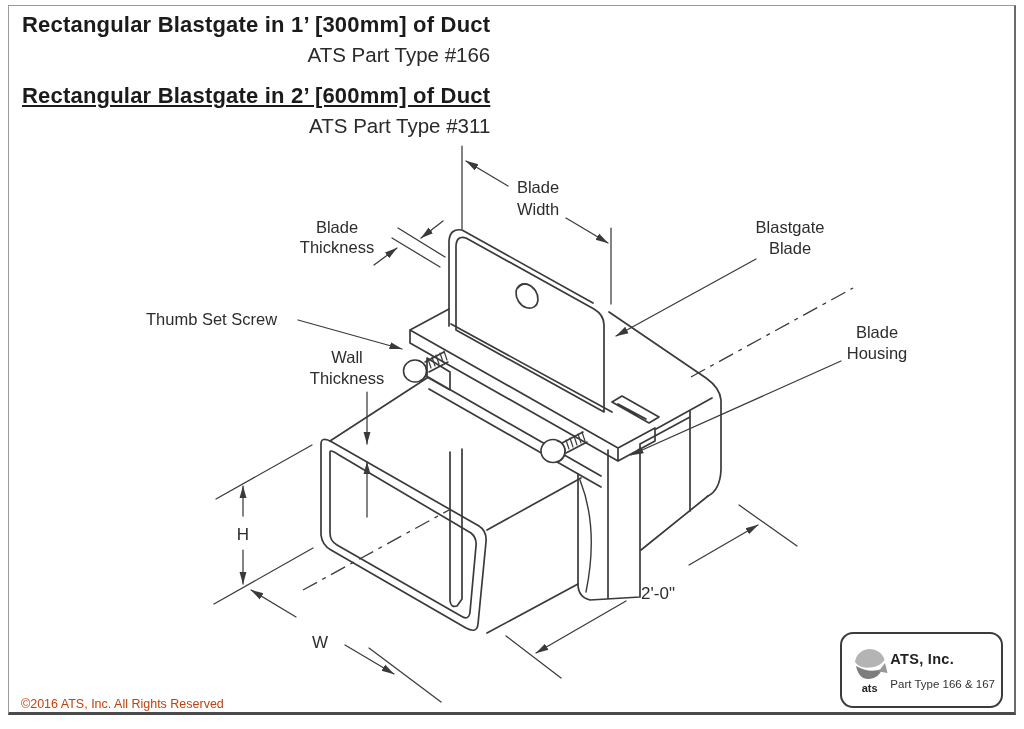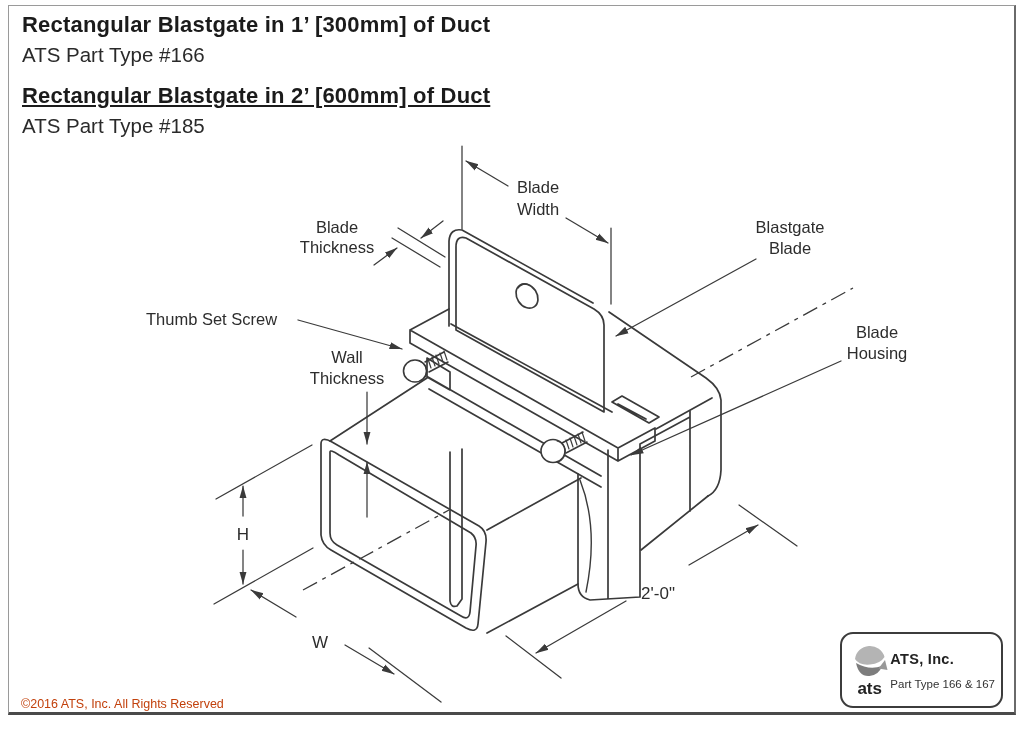--- a/index.html
+++ b/index.html
@@ -8,49 +8,49 @@
     font-family:"Liberation Sans", sans-serif;color:#262626;overflow:hidden;
     margin:0 auto;
   }
   .frame{
     position:absolute;left:8px;top:5px;width:1008px;height:710px;
     border:1.5px solid #9a9a9a;border-bottom:3px solid #4a4a4a;border-right:2px solid #6a6a6a;
     box-sizing:border-box;pointer-events:none;
   }
   .titleblock{position:absolute;left:22px;top:12px;line-height:1.15;}
   .doc-title{font-size:22px;font-weight:bold;color:#1b1b1b;letter-spacing:.2px;}
-  .doc-sub{font-size:20.5px;font-weight:400;color:#2a2a2a;margin-top:6px;}
+  .doc-sub{font-size:20.5px;font-weight:400;color:#2a2a2a;margin-top:6px;text-align:right;}
   .t2{margin-top:16px;text-decoration:underline;}
   svg.drawing{position:absolute;left:0;top:0;}
   svg text{font-family:"Liberation Sans", sans-serif;font-size:16.5px;fill:#2d2d2d;}
   svg text.dim{font-size:17px;}
   .copyright{position:absolute;left:21px;top:697px;font-size:12.5px;color:#c2410c;}
   .logobox{
     position:absolute;left:840px;top:632px;width:163px;height:76px;
     border:2px solid #3c3c3c;border-radius:13px;box-sizing:border-box;
     display:flex;align-items:center;padding:4px 6px 4px 9px;background:#fff;
   }
   .logomark{width:48px;display:flex;flex-direction:column;align-items:center;}
-  .logomark .ats-word{font-size:17px;font-weight:bold;color:#232323;line-height:1;margin-top:2px;}
+  .logomark .ats-word{font-size:11px;font-weight:bold;color:#232323;line-height:1;margin-top:2px;}
   .logotext{margin-left:2px;display:flex;flex-direction:column;justify-content:flex-start;}
   .company{font-size:14.5px;font-weight:bold;color:#222;letter-spacing:.3px;}
   .parttype{font-size:11.5px;color:#333;margin-top:11px;white-space:nowrap;}
 </style>
 </head>
 <body>
 
 <div class="page">
 
   <div class="frame"></div>
 
   <div class="titleblock">
     <div class="doc-title">Rectangular Blastgate in 1’ [300mm] of Duct</div>
     <div class="doc-sub">ATS Part Type #166</div>
     <div class="doc-title t2">Rectangular Blastgate in 2’ [600mm] of Duct</div>
-    <div class="doc-sub">ATS Part Type #185</div>
+    <div class="doc-sub">ATS Part Type #311</div>
   </div>
 
   <svg class="drawing" width="1024" height="729" viewBox="0 0 1024 729">
     <defs>
       <marker id="arr" viewBox="0 0 12 8" refX="11.5" refY="4" markerWidth="13" markerHeight="9" orient="auto" markerUnits="userSpaceOnUse">
         <path d="M11.8,4 L0,0.7 L0,7.3 Z" fill="#3a3a3a"></path>
       </marker>
     </defs>
 
     <g fill="none" stroke="#3a3a3a" stroke-width="1.7" stroke-linecap="round" stroke-linejoin="round">

